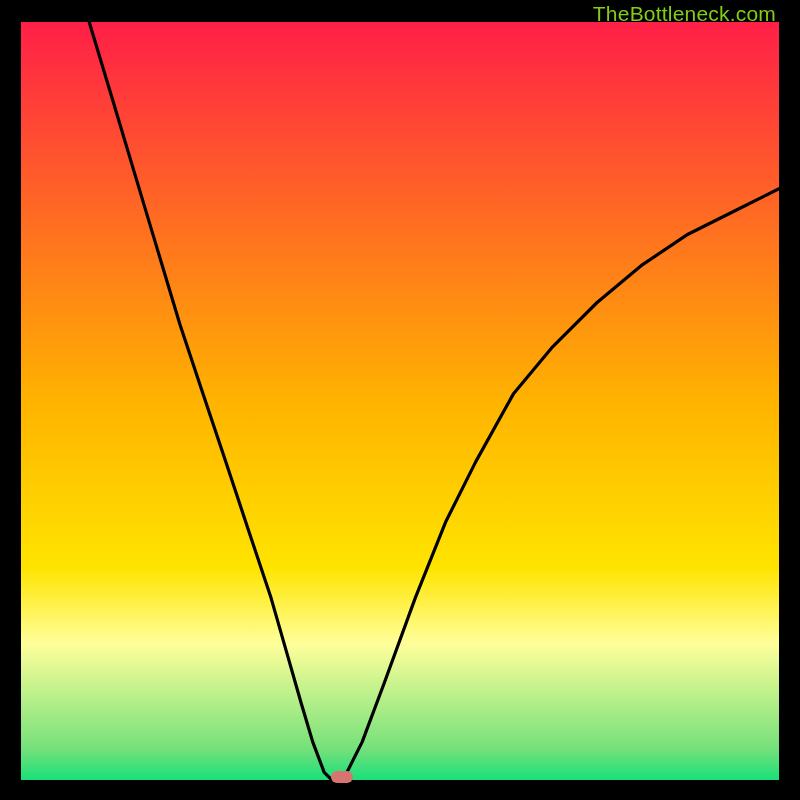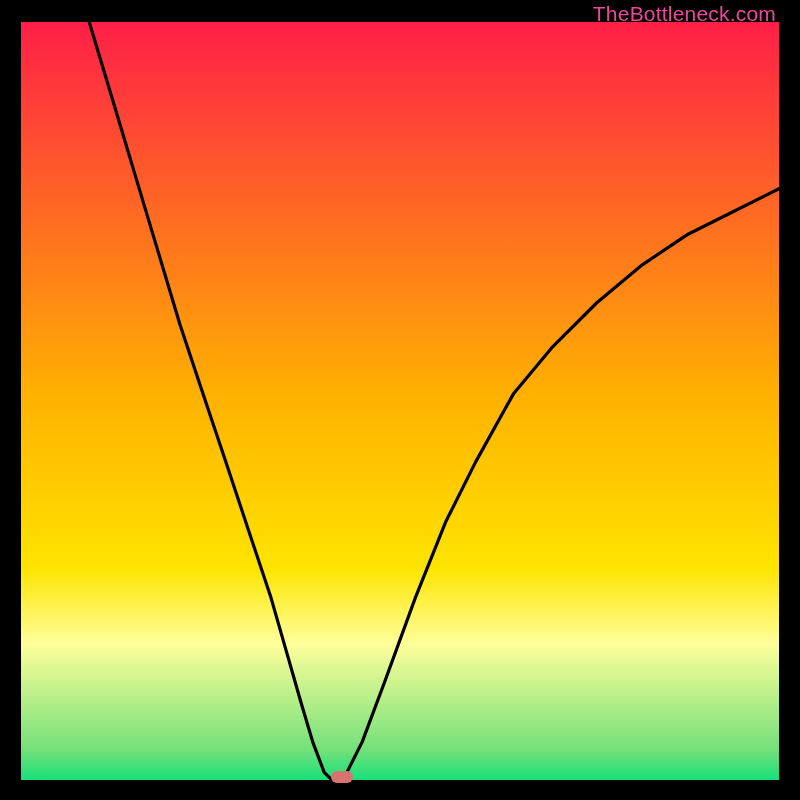--- a/index.html
+++ b/index.html
@@ -23,21 +23,21 @@
     position: absolute;
     left: 0;
     top: 0;
     width: 758px;
     height: 758px;
   }
   .watermark {
     position: absolute;
     top: 2px;
     right: 24px;
-    color: #ec4899;
+    color: #84cc16;
     font-size: 21px;
     font-weight: 400;
     letter-spacing: 0.2px;
   }
   .marker {
     position: absolute;
     width: 22px;
     height: 12px;
     border-radius: 6px;
     background: #d87470;

